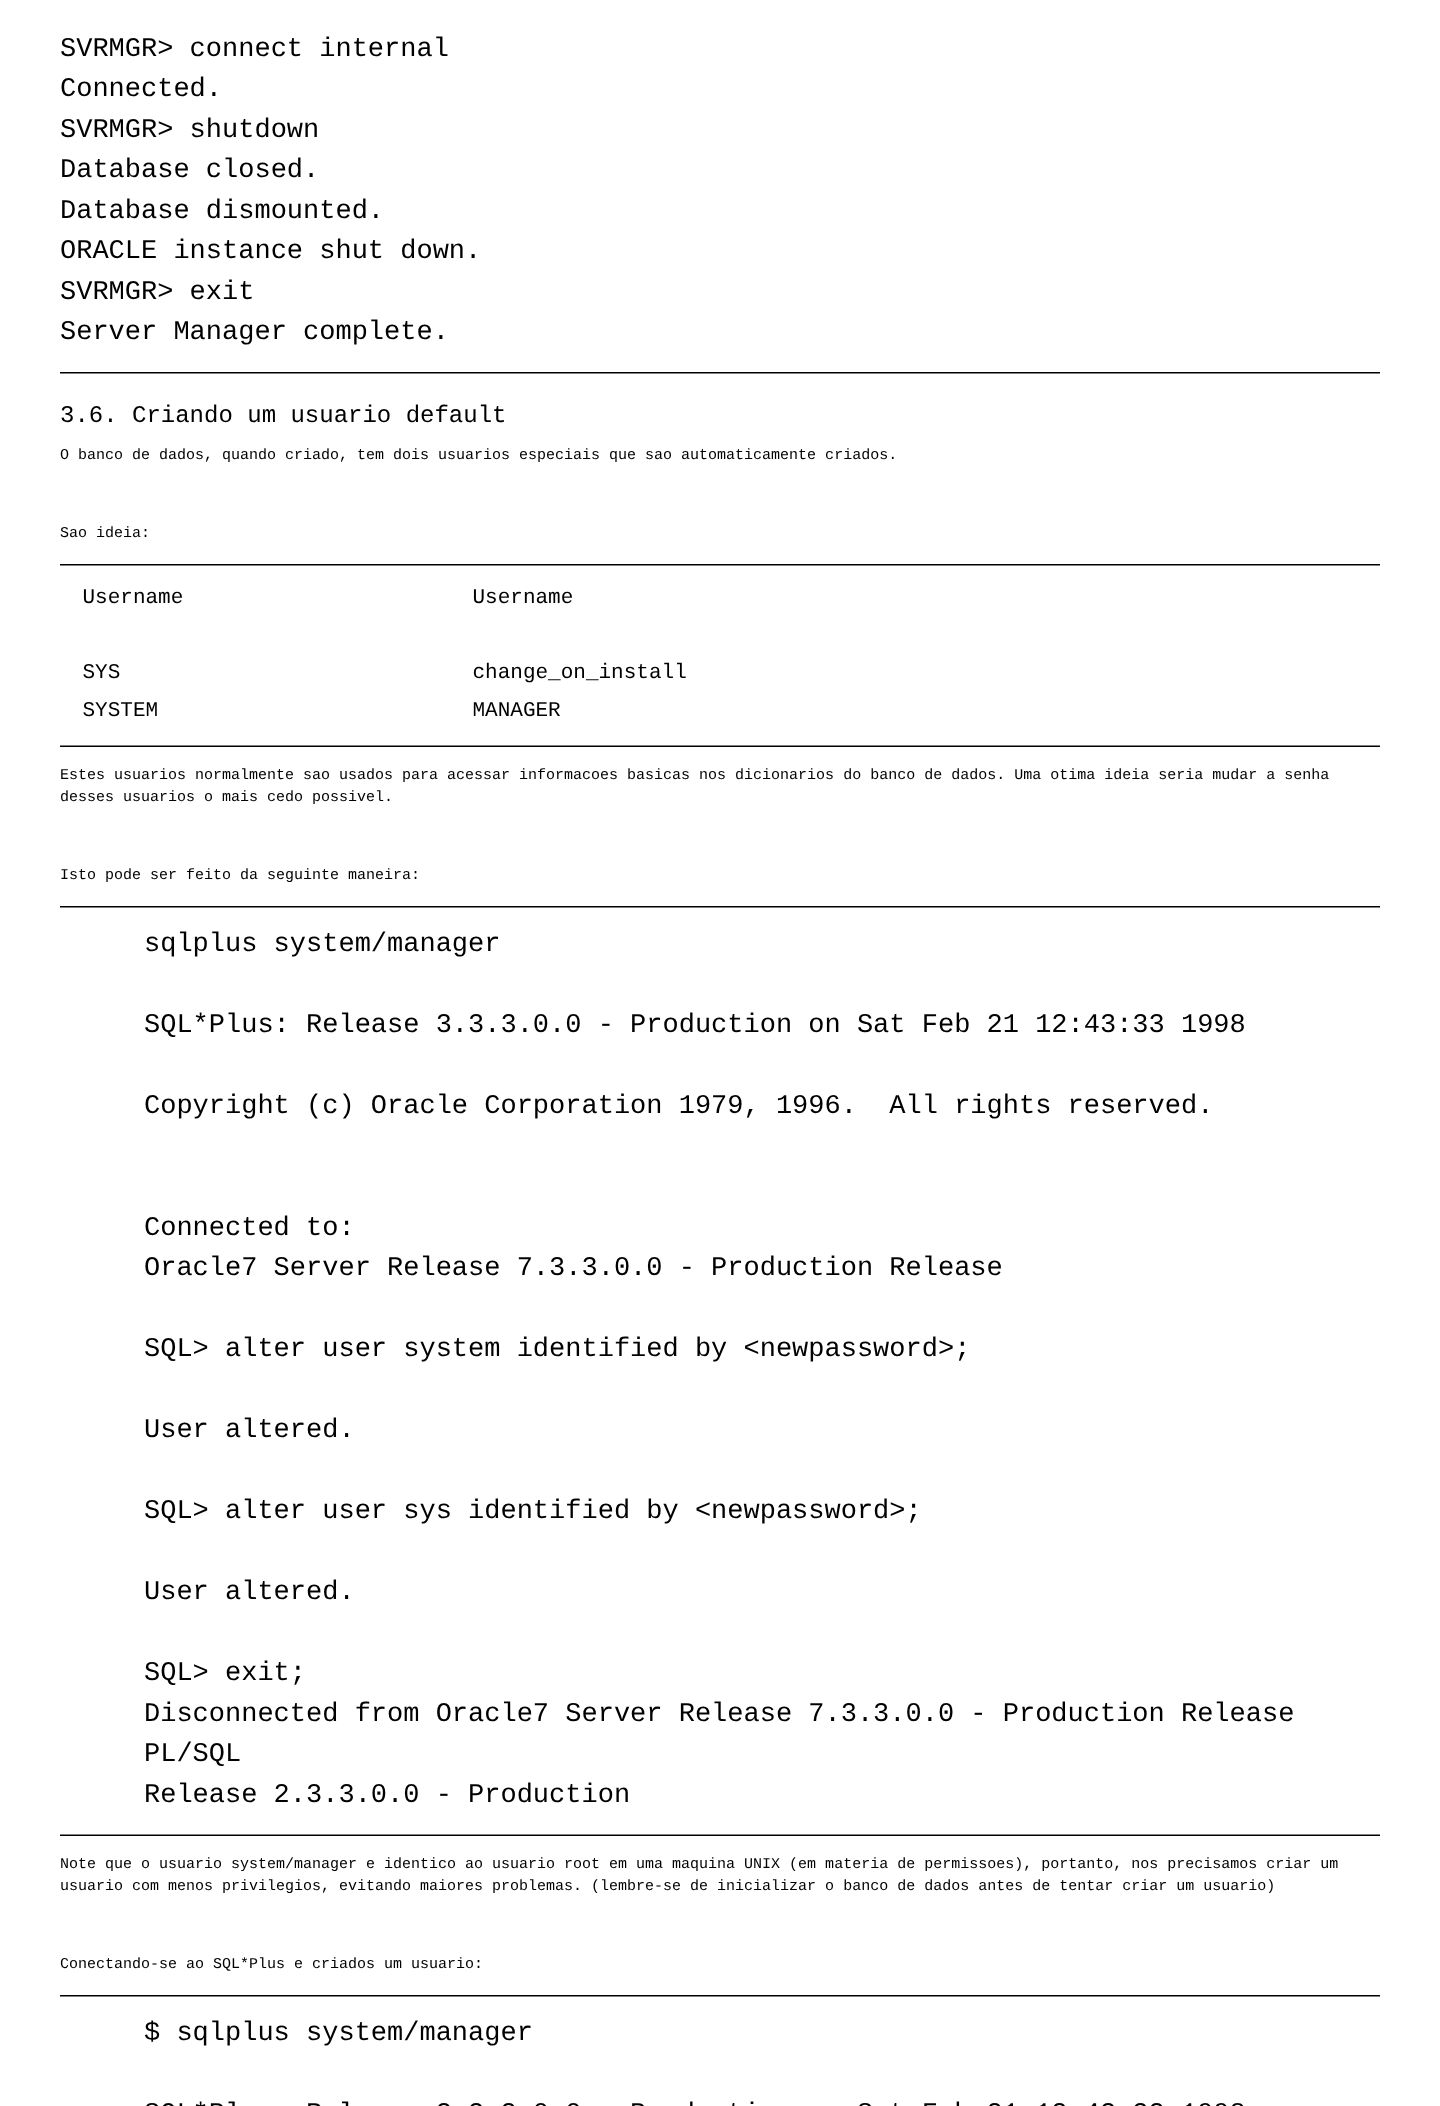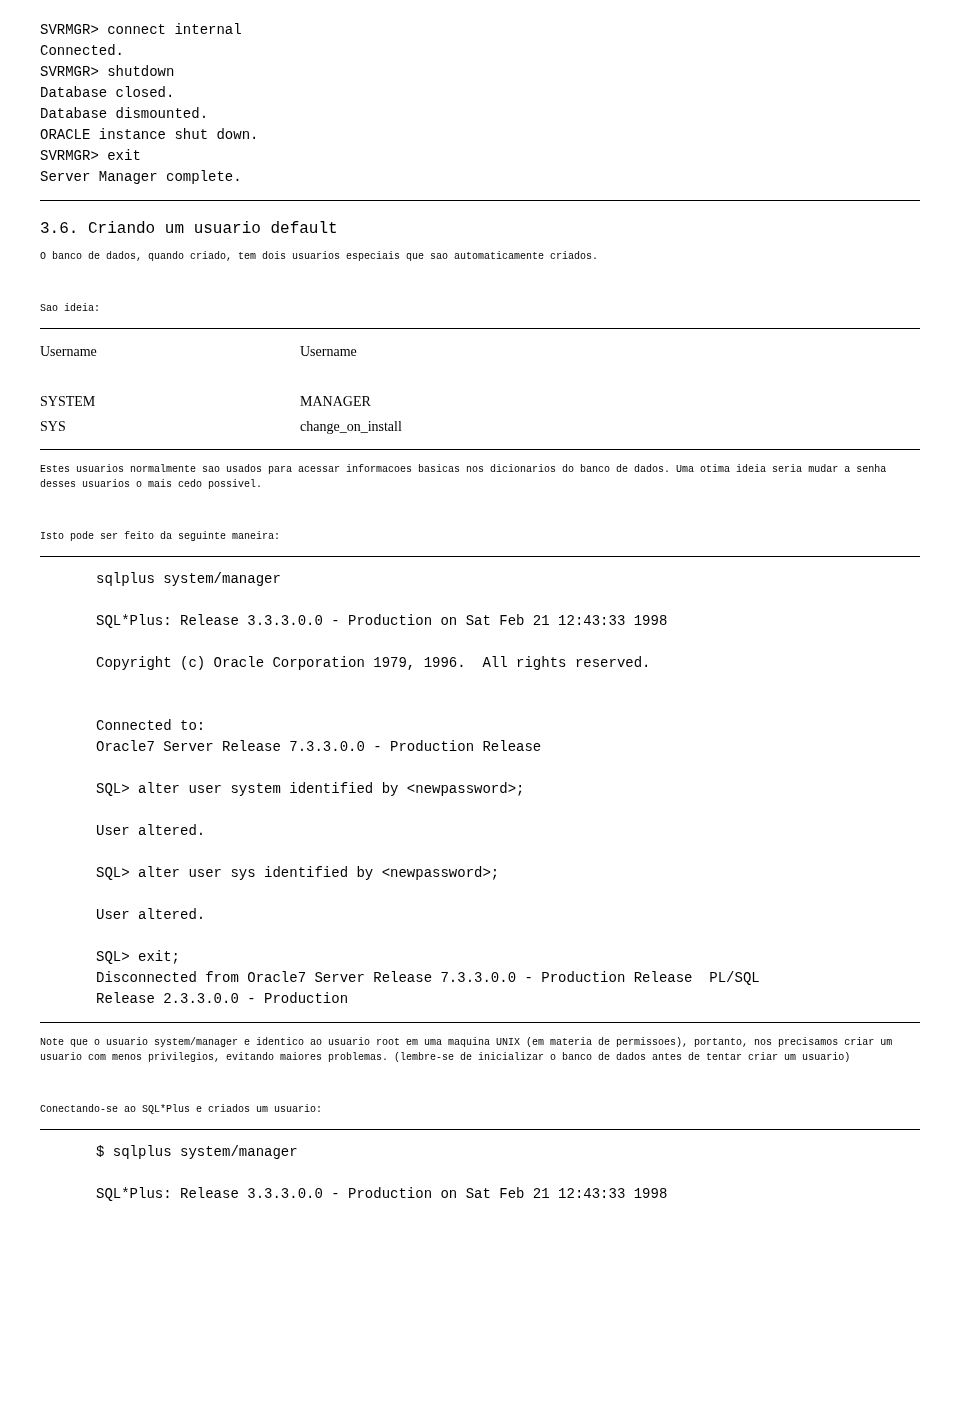--- a/index.html
+++ b/index.html
@@ -15,21 +15,21 @@
       padding: 20px 40px;
       line-height: 1.5;
     }
     .content {
       max-width: 920px;
     }
     .code-block {
       margin: 0;
       white-space: pre-wrap;
       font-family: 'Courier New', Courier, monospace;
-      font-size: 14px;
+      font-size: 18px;
       line-height: 1.5;
     }
     .separator {
       border: none;
       border-top: 1px solid #000;
       margin: 12px 0;
     }
     .section-title {
       font-size: 16px;
       font-family: 'Courier New', Courier, monospace;
@@ -38,22 +38,21 @@
     .prose {
       font-family: 'Courier New', Courier, monospace;
       font-size: 10px;
       line-height: 1.5;
       margin: 8px 0;
     }
     .indented {
       margin-left: 56px;
     }
     .table-section {
-      margin: 12px 0;
-      font-family: Liberation Serif, serif;
+      margin: 12px 15px;
     }
     .table-row {
       display: flex;
       gap: 80px;
       margin: 4px 0;
     }
     .table-header {
       display: flex;
       gap: 80px;
       margin: 4px 0;
@@ -94,26 +93,26 @@
 
   <hr class="separator">
 
   <div class="table-section indented">
     <div class="table-header">
       <span class="col1">Username</span>
       <span class="col2">Username</span>
     </div>
     <br>
     <div class="table-row">
+      <span class="col1">SYS</span>
+      <span class="col2">change_on_install</span>
+    </div>
+    <div class="table-row">
       <span class="col1">SYSTEM</span>
       <span class="col2">MANAGER</span>
-    </div>
-    <div class="table-row">
-      <span class="col1">SYS</span>
-      <span class="col2">change_on_install</span>
     </div>
   </div>
 
   <hr class="separator">
 
   <p class="prose">Estes usuarios normalmente sao usados para acessar informacoes basicas nos
 dicionarios do banco de dados. Uma otima ideia seria mudar a senha  desses
 usuarios o mais cedo possivel.</p>
 
   <br>

